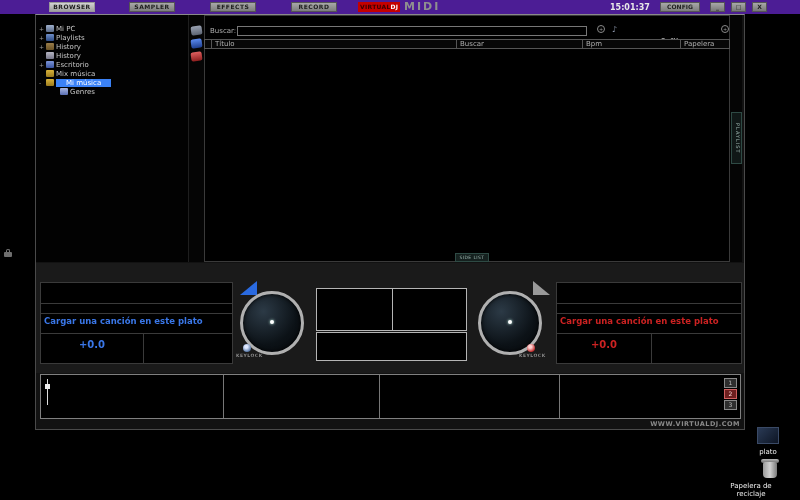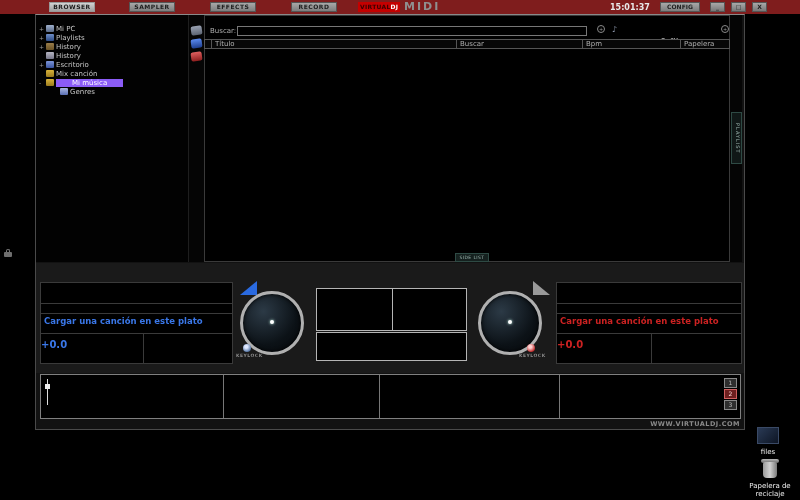--- a/index.html
+++ b/index.html
@@ -2,21 +2,21 @@
 <html><head>
 <meta charset="utf-8">
 <style>
   *{margin:0;padding:0;box-sizing:border-box}
   html,body{background:#000}
   .screen{position:relative;width:800px;height:500px;background:#000;overflow:hidden;
           font-family:"DejaVu Sans",sans-serif;color:#ccc}
   .ab{position:absolute}
 
   
-  .titlebar{left:0;top:0;width:800px;height:14px;background:#7f1d1d}
+  .titlebar{left:0;top:0;width:800px;height:14px;background:#4c1d95}
   .tab{height:10px;width:46px;top:2px;background:linear-gradient(#a8a8a8,#7e7e7e);
        border:1px solid #555;color:#1c1c1c;font-size:6px;font-weight:bold;
        text-align:center;line-height:8px;letter-spacing:.5px}
   .tab.active{background:linear-gradient(#d2d2d2,#a0a0a0);border-color:#999}
   .logo-red{top:2px;left:358px;height:10px;background:#c40000;color:#3a0000;
             font-size:6px;font-weight:bold;line-height:10px;padding:0 2px;letter-spacing:.3px}
   .logo-red .dj{color:#fff}
   .logo-midi{top:0;left:404px;color:#8f8f8f;font-size:11px;font-weight:bold;
              letter-spacing:2px;line-height:14px}
   .clock{top:3px;left:610px;color:#e8e8e8;font-size:8px;font-weight:bold}
@@ -35,21 +35,21 @@
   .expander{position:absolute;left:3px;top:0;width:6px;color:#9a9a9a;font-size:6px}
   .icn{position:absolute;top:0;width:8px;height:7px;border-radius:1px}
   .icn-computer{left:10px;background:linear-gradient(#9fb0cc,#5a6a88)}
   .icn-desktop{left:10px;background:linear-gradient(#6f8fc9,#2c4a84)}
   .icn-folder-dark{left:10px;background:linear-gradient(#9a7d4a,#6a5226)}
   .icn-history{left:10px;background:linear-gradient(#b5b5c2,#77778a)}
   .icn-playlist{left:10px;background:linear-gradient(#7d96d9,#3a54a0)}
   .icn-folder-yellow{left:10px;background:linear-gradient(#d9b33a,#9a7a1e)}
   .icn-folder-blue{left:24px;background:linear-gradient(#aab8e0,#5a6fb5)}
   .tree-label{position:absolute;left:20px;top:0}
-  .tree-label.sel{background:#8b5cf6;color:#fff;padding:0 16px}
+  .tree-label.sel{background:#3b82f6;color:#fff;padding:0 10px}
   .tree-label.child{left:34px}
 
   .icon-strip{left:188px;top:15px;width:16px;height:247px;background:#050505;border-left:1px solid #1e1e1e}
   .strip-icn{left:2px;width:11px;height:9px;border-radius:2px;transform:rotate(-8deg)}
   .strip-icn-gray{background:linear-gradient(#9aa2b2,#5c6472)}
   .strip-icn-blue{background:linear-gradient(#5a8af0,#1f3f90)}
   .strip-icn-red{background:linear-gradient(#e06060,#8f1f1f)}
   .lock-body{left:4px;top:252px;width:8px;height:5px;background:#6e6e6e;border-radius:1px}
   .lock-shackle{left:6px;top:249px;width:4px;height:4px;border:1px solid #7a7a7a;border-bottom:none;border-radius:3px 3px 0 0}
 
@@ -68,21 +68,21 @@
   .playlist-strip{left:730px;top:15px;width:12px;height:247px;background:#050505}
   .playlist-tab{left:731px;top:112px;width:11px;height:52px;background:#101817;border:1px solid #2e4a44;
                 writing-mode:vertical-rl;font-size:5px;color:#9fb8b2;text-align:center;letter-spacing:1px}
 
   
   .deck-zone{left:36px;top:263px;width:708px;height:110px;background:#1a1a1a}
   .deck-panel{top:282px;height:82px;background:#000;border:1px solid #3a3a3a}
   .dp-line{position:absolute;left:0;width:100%;height:1px;background:#3a3a3a}
   .dp-vline{position:absolute;top:50px;bottom:0;width:1px;background:#3a3a3a}
   .deck-msg{position:absolute;left:3px;top:33px;font-size:8.5px;font-weight:bold;white-space:nowrap}
-  .deck-pitch{position:absolute;top:56px;font-size:10px;font-weight:bold;}
+  .deck-pitch{position:absolute;top:56px;font-size:10px;font-weight:bold;text-align:center}
   .blue{color:#3a77e8}
   .red{color:#cc2222}
 
   .jog{width:64px;height:64px;border-radius:50%;border:3px solid #b0b0b0;
        background:radial-gradient(circle at 35% 30%, #2c3a46, #0c1217 60%, #05070a);
        box-shadow:0 0 4px #000 inset}
   .jog-dot{position:absolute;left:46%;top:44%;width:4px;height:4px;border-radius:50%;
            background:#fff;box-shadow:0 0 3px #cfe}
   .tri{width:17px;height:14px}
   .tri-left{background:#2a6ae0;clip-path:polygon(100% 0,100% 100%,0 100%)}
@@ -154,21 +154,21 @@
       <span class="icn icn-history"></span>
       <span class="tree-label">History</span>
     </div>
     <div class="ab tree-row" style="top:46px">
       <span class="expander">+</span>
       <span class="icn icn-playlist"></span>
       <span class="tree-label">Escritorio</span>
     </div>
     <div class="ab tree-row" style="top:55px">
       <span class="icn icn-folder-yellow"></span>
-      <span class="tree-label">Mix canción</span>
+      <span class="tree-label">Mix música</span>
     </div>
     <div class="ab tree-row" style="top:64px">
       <span class="expander">-</span>
       <span class="icn icn-folder-yellow"></span>
       <span class="tree-label sel">Mi música</span>
     </div>
     <div class="ab tree-row" style="top:73px">
       <span class="icn icn-folder-blue"></span>
       <span class="tree-label child">Genres</span>
     </div>
@@ -246,18 +246,18 @@
     <div class="ab wslider-line"></div>
     <div class="ab wslider-handle"></div>
     <div class="ab zoom-btn" style="top:3px">1</div>
     <div class="ab zoom-btn active" style="top:14px">2</div>
     <div class="ab zoom-btn" style="top:25px">3</div>
   </div>
 
   <div class="ab footer-url">WWW.VIRTUALDJ.COM</div>
 
   <div class="ab desk-icn-folder"></div>
-  <div class="ab desk-label" style="left:740px;top:448px">files</div>
+  <div class="ab desk-label" style="left:740px;top:448px">plato</div>
   <div class="ab bin-rim"></div>
   <div class="ab bin-body"></div>
-  <div class="ab desk-label" style="left:742px;top:482px">Papelera de reciclaje</div>
+  <div class="ab desk-label" style="left:723px;top:482px">Papelera de reciclaje</div>
 
 </div>
 
 </body></html>

